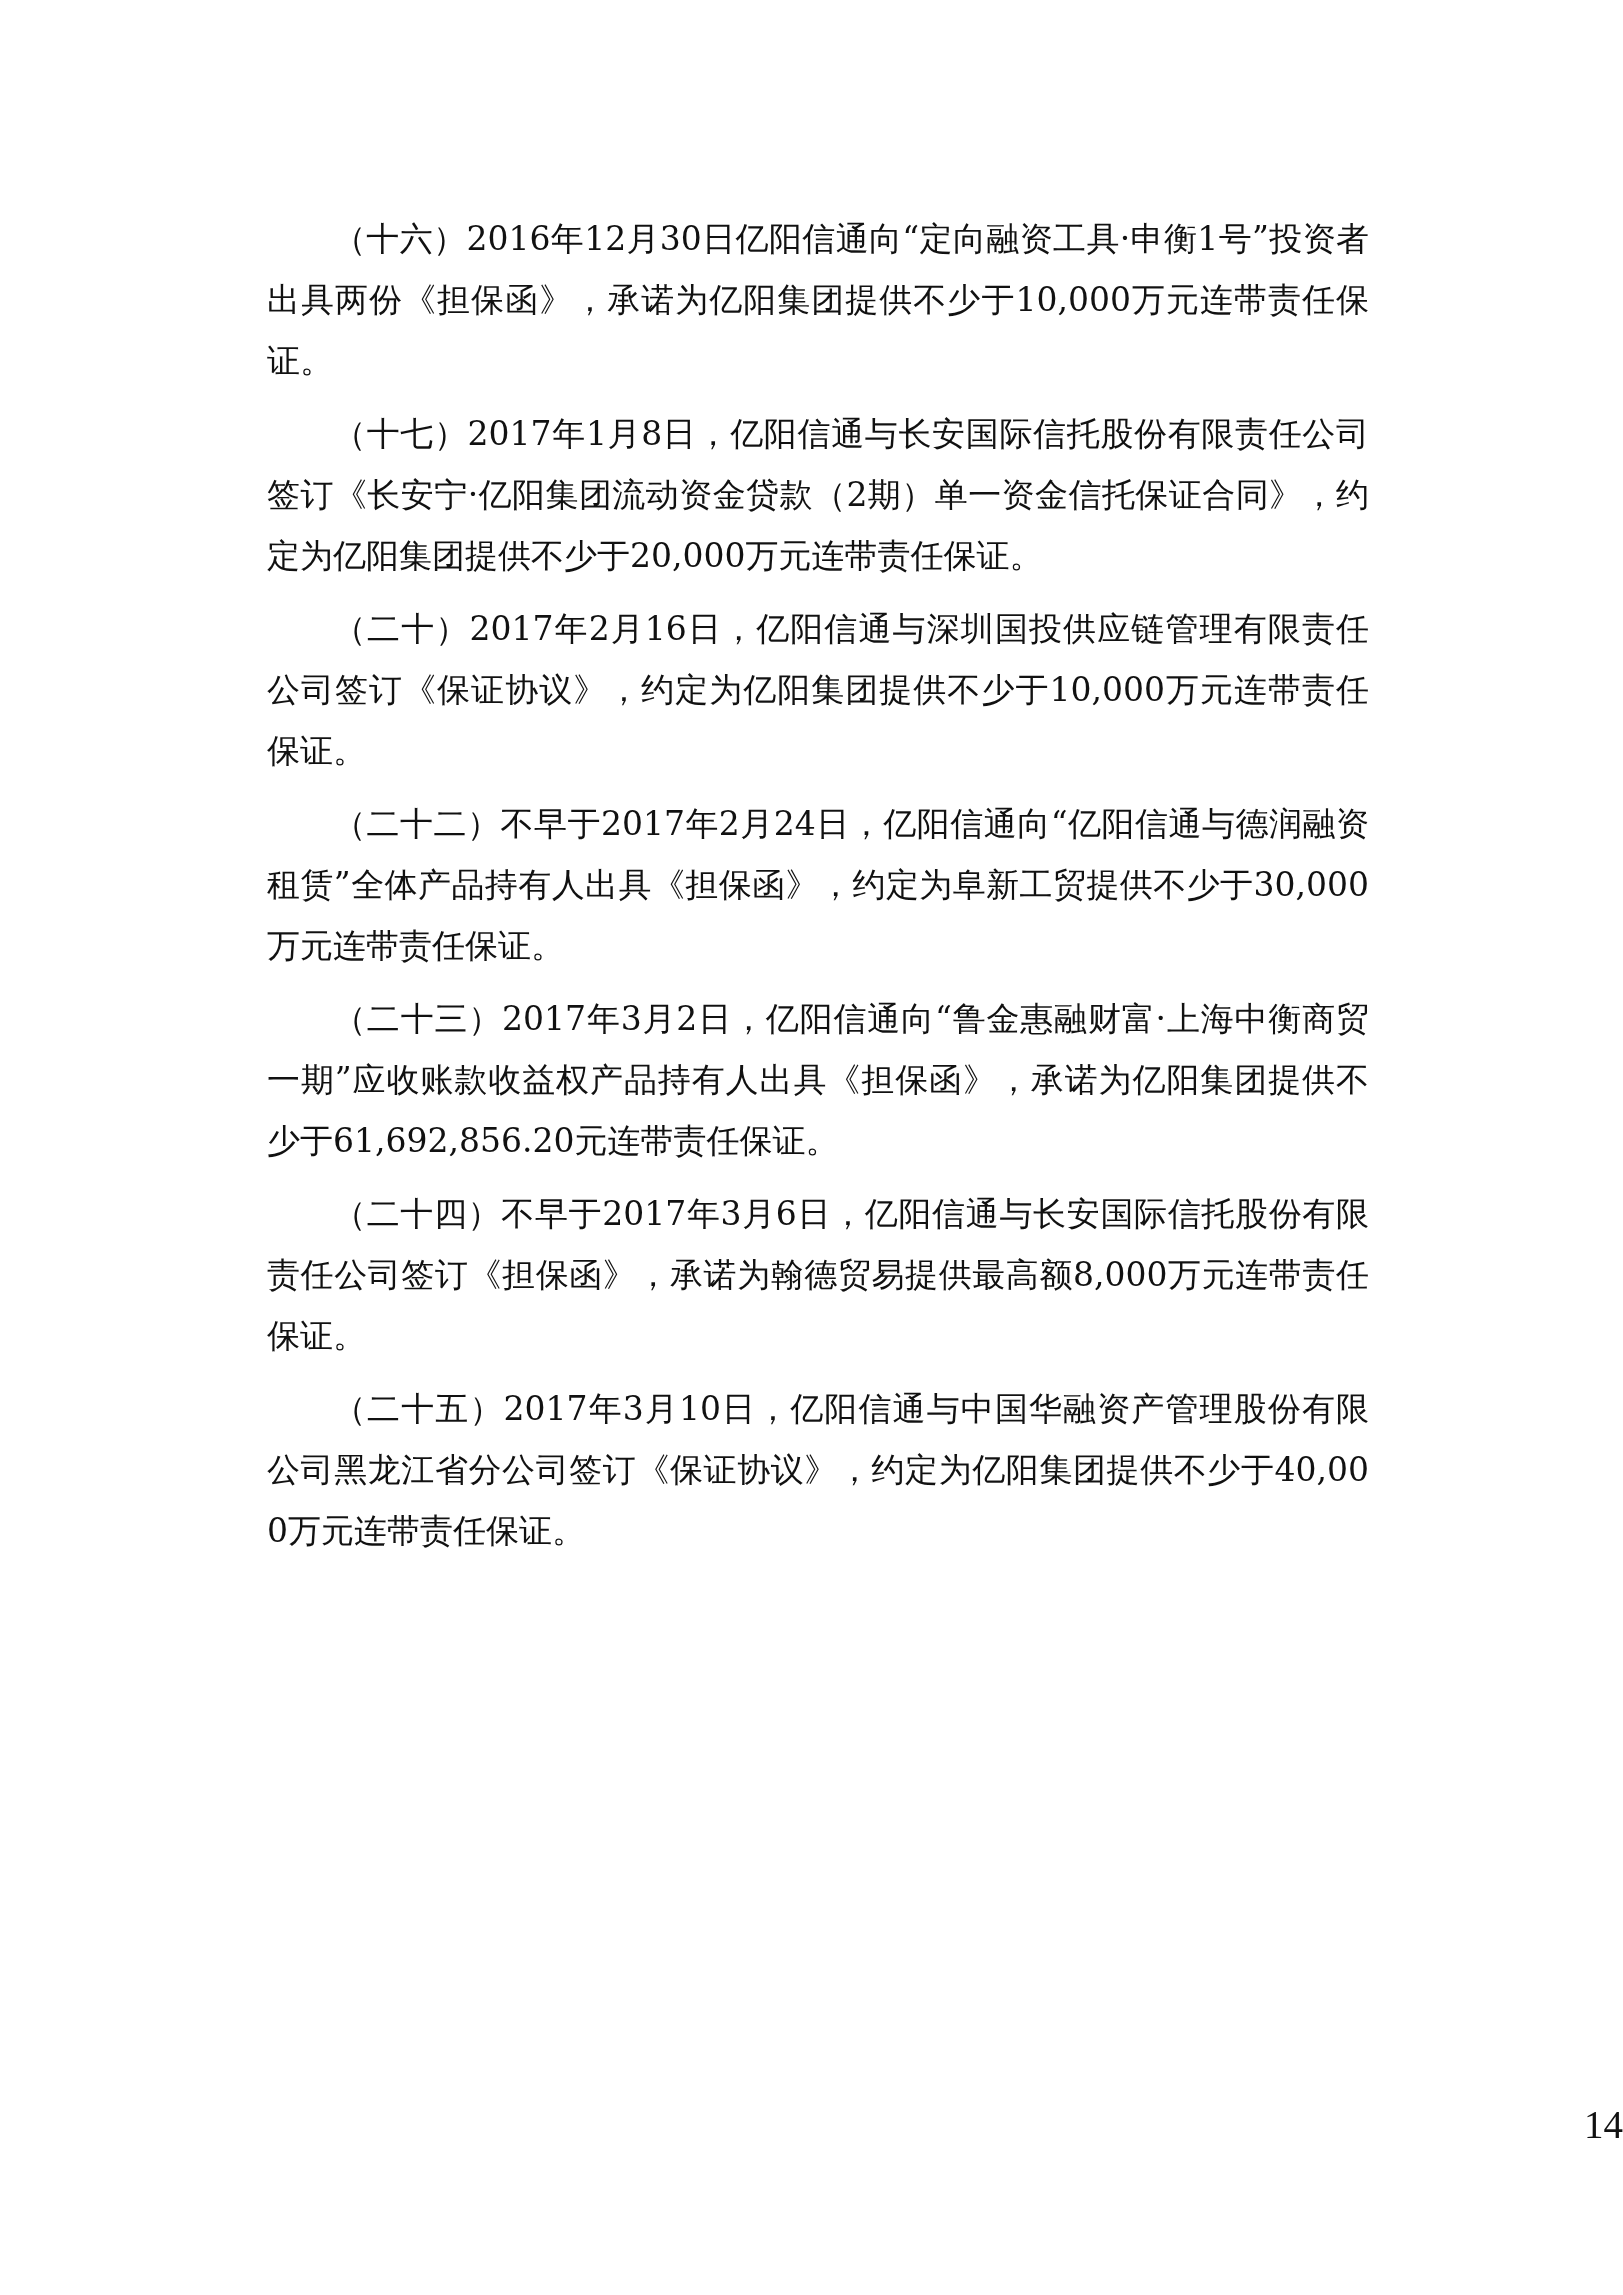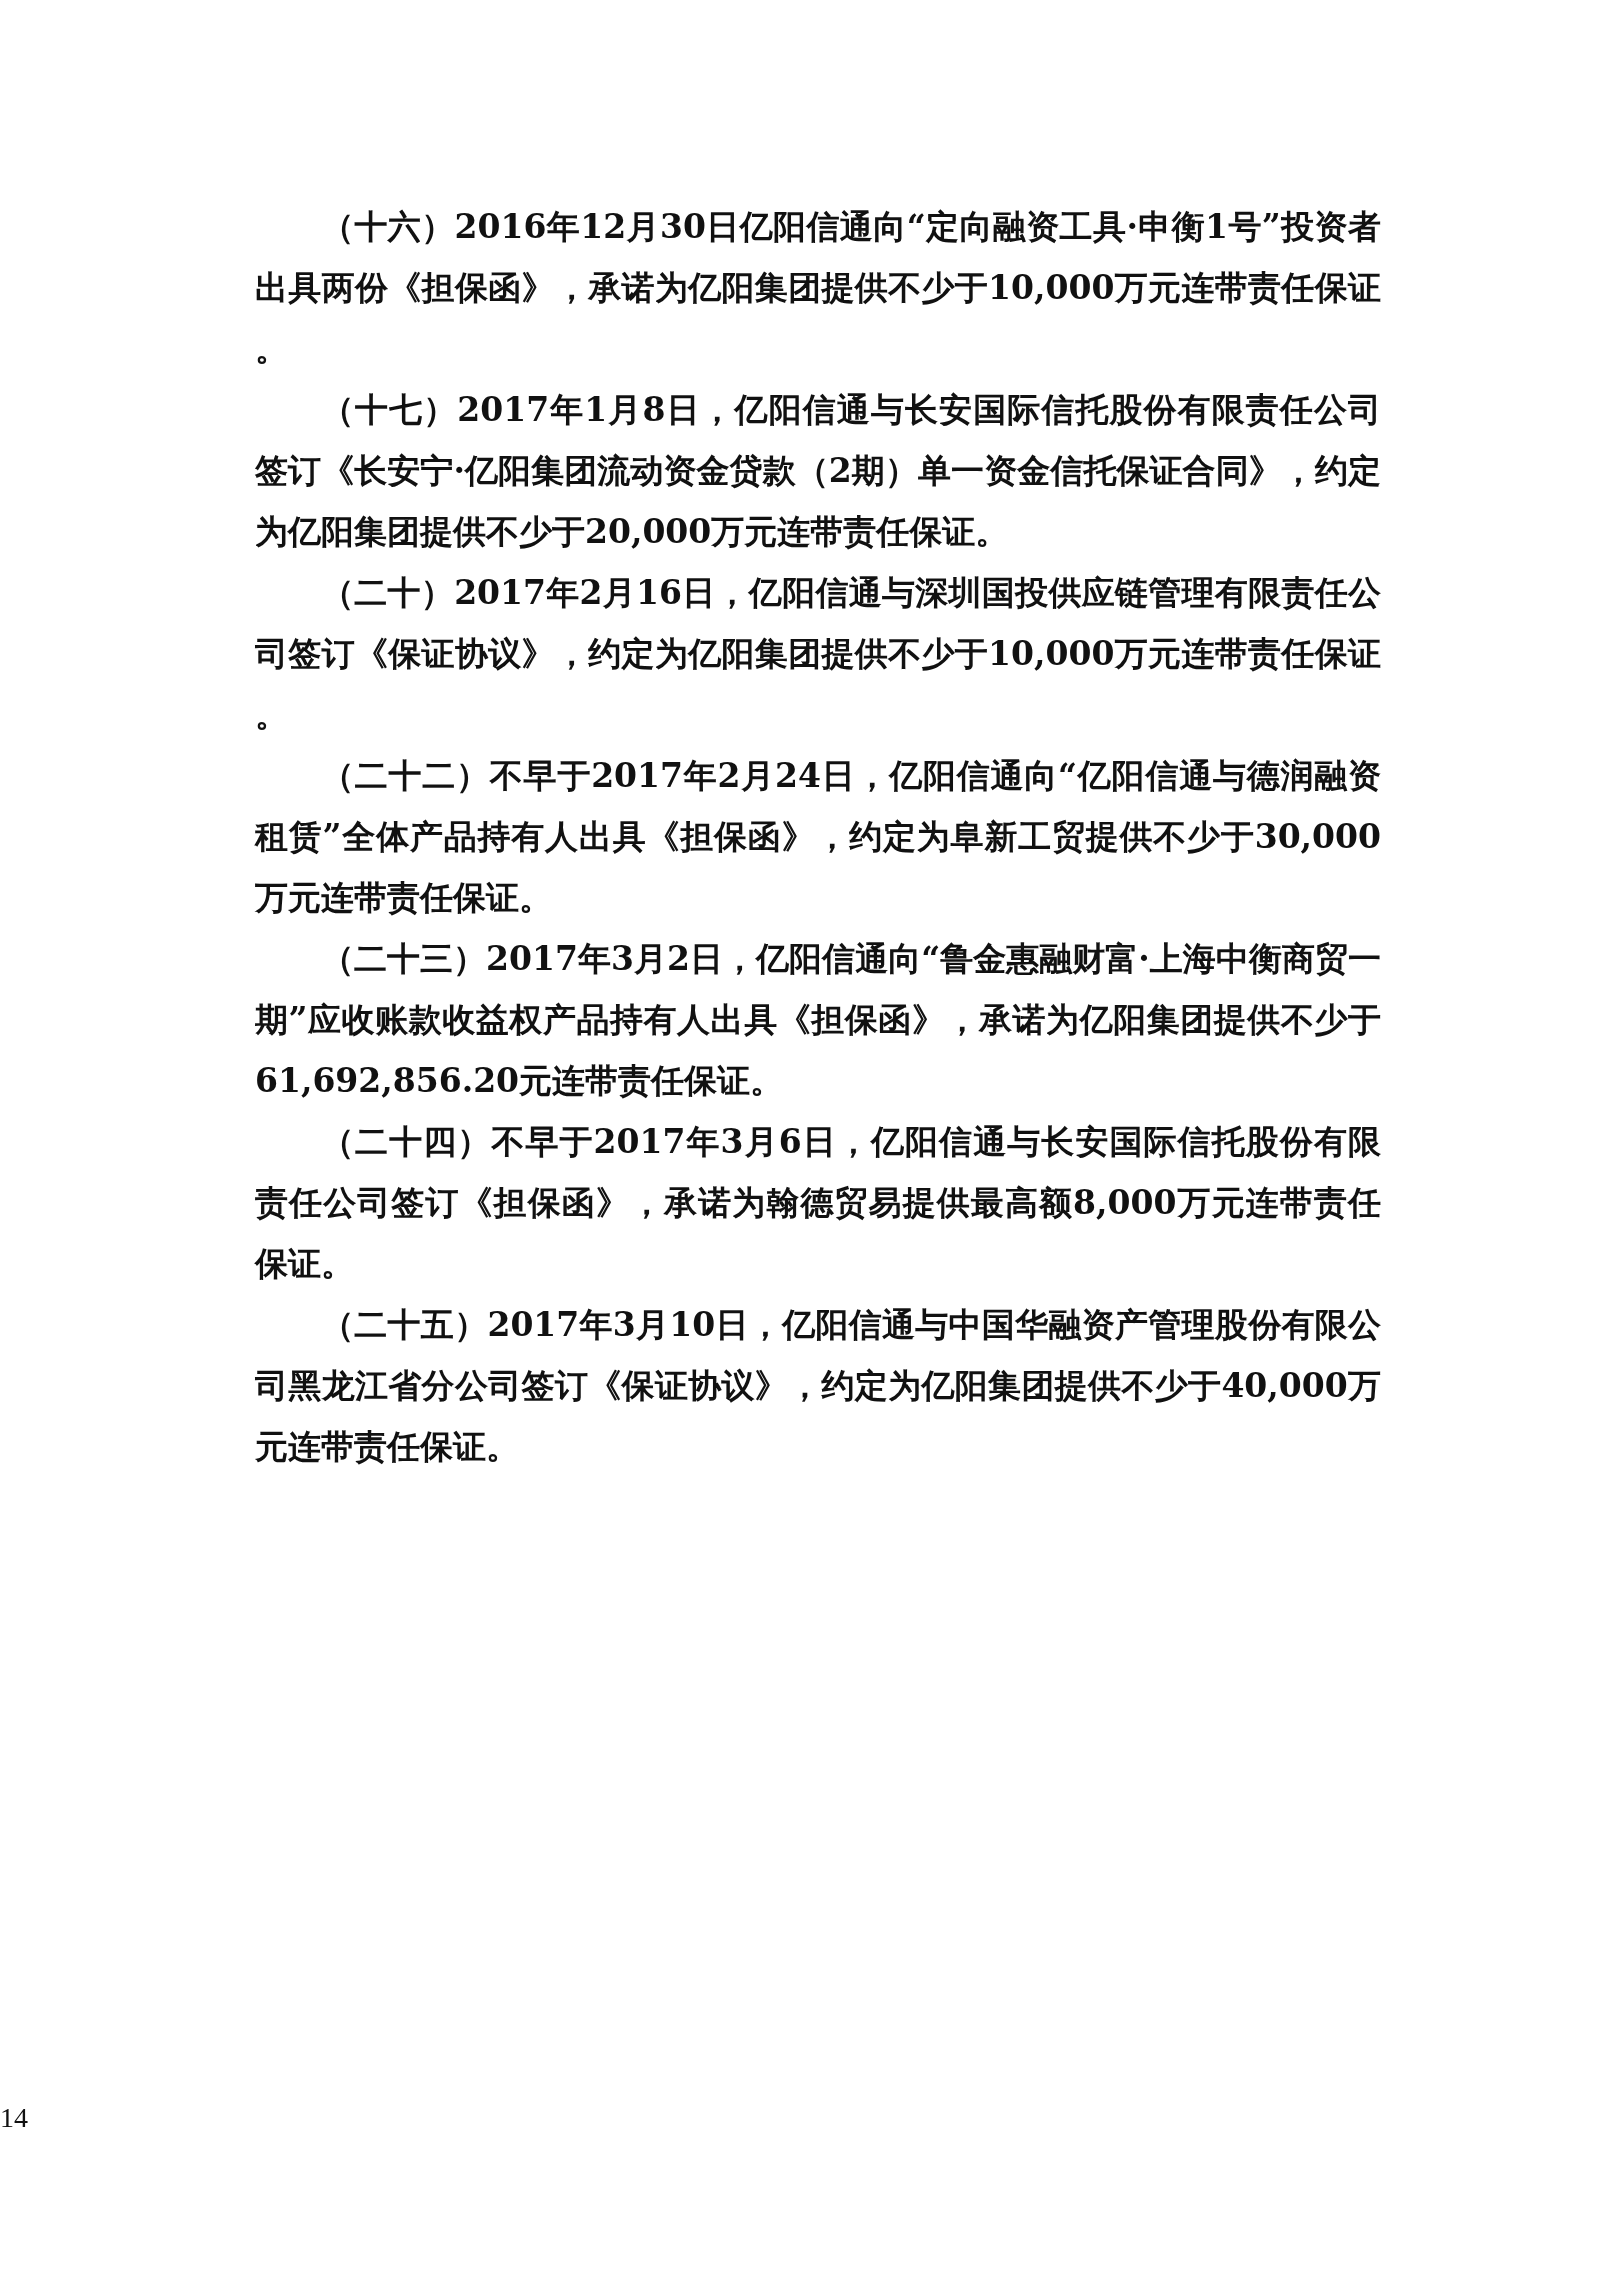--- a/index.html
+++ b/index.html
@@ -8,36 +8,35 @@
     position: absolute;
     left: 255px;
     top: 196px;
     width: 1126px;
     font-family: "DejaVu Serif", "Liberation Serif", serif;
     font-size: 33px;
     line-height: 61px;
     color: #111111;
   }
   .para {
-    margin: 0;
+    margin: 12px;
     text-indent: 2em;
     text-align: justify;
     text-justify: inter-character;
     word-break: break-all;
     line-break: anywhere;
-    font-weight: bold;
   }
   .page-number {
     position: absolute;
     left: 0;
     width: 1623px;
     top: 2102px;
-    text-align: left;
+    text-align: right;
     font-family: "Liberation Serif", "DejaVu Serif", serif;
-    font-size: 28px;
+    font-size: 39px;
     color: #111111;
   }
 </style>
 </head>
 <body>
 
 <div class="page">
   <p class="para">（十六）2016年12月30日亿阳信通向“定向融资工具·申衡1号”投资者出具两份《担保函》，承诺为亿阳集团提供不少于10,000万元连带责任保证。</p>
   <p class="para">（十七）2017年1月8日，亿阳信通与长安国际信托股份有限责任公司签订《长安宁·亿阳集团流动资金贷款（2期）单一资金信托保证合同》，约定为亿阳集团提供不少于20,000万元连带责任保证。</p>
   <p class="para">（二十）2017年2月16日，亿阳信通与深圳国投供应链管理有限责任公司签订《保证协议》，约定为亿阳集团提供不少于10,000万元连带责任保证。</p>

